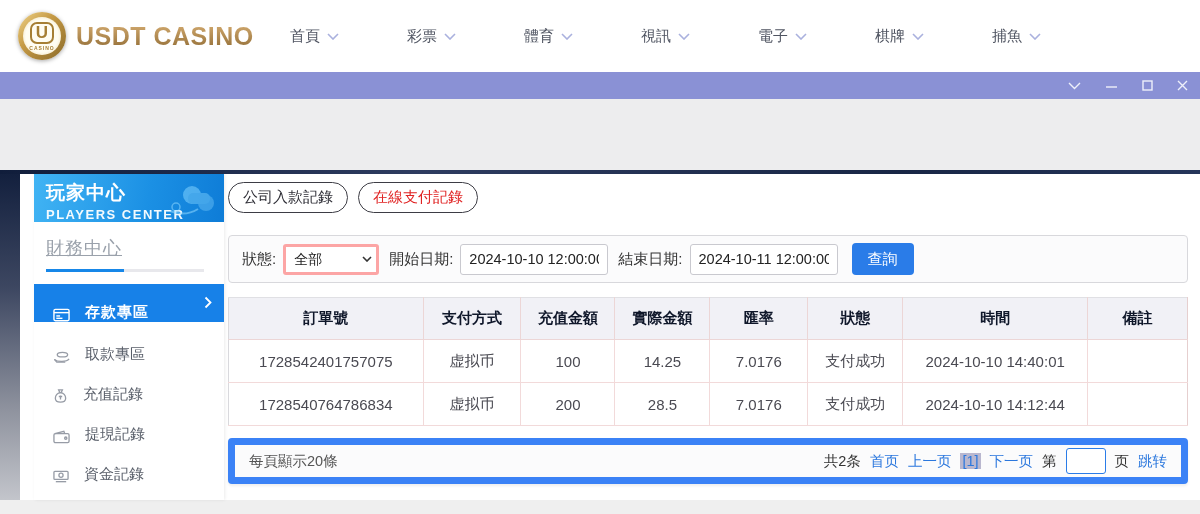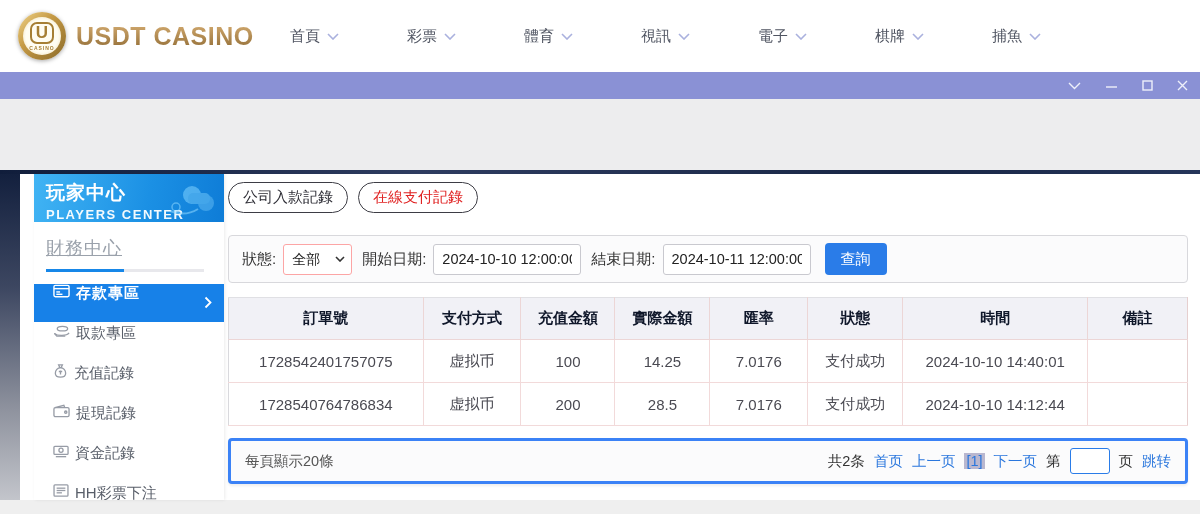--- a/index.html
+++ b/index.html
@@ -44,57 +44,57 @@
   .sb-header { height:48px; background:linear-gradient(100deg,#41b4f4 0%,#1b90e4 60%,#0e7cd7 100%);
     color:#fff; padding:6px 0 0 12px; position:relative; overflow:hidden; }
   .sb-title { font-size:19px; font-weight:bold; letter-spacing:1px; }
   .sb-sub { font-size:13px; letter-spacing:1.5px; font-weight:bold; opacity:.95; margin-top:1px; }
   .sb-deco { position:absolute; right:6px; top:3px; opacity:.55; }
   .sb-section { padding:14px 0 0 12px; }
   .sb-section-label { font-size:18px; color:#9aa1ab; letter-spacing:1px;text-decoration:underline; }
   .sb-underline { margin-top:9px; width:158px; height:3px; background:#e8e8ec; position:relative; }
   .sb-underline::before { content:""; position:absolute; left:0; top:0; width:78px; height:3px; background:#1787e8; }
   .side-items { margin-top:12px; }
-  .side-item { height:40px; display:flex; align-items:flex-start; gap:6px; padding-left:19px; cursor:pointer; position:relative; }
+  .side-item { height:40px; display:flex; align-items:flex-end; gap:15px; padding-left:19px; cursor:pointer; position:relative; }
   .side-icon { color:#979ca6; display:flex; align-items:center; }
   .side-label { font-size:15px; color:#585e69; }
   .side-item.active { background:var(--sidebar-blue,#1781e8); height:38px; margin-bottom:2px; }
   .side-item.active .side-icon { color:#fff; }
   .side-item.active .side-label { color:#fff; font-weight:bold; letter-spacing:1px; }
   .side-chevron { position:absolute; right:12px; top:12px; }
 
   
   .content { position:absolute; left:228px; top:12px; width:960px; }
   .tabs { display:flex; gap:10px; }
   .tab { border:1px solid #3d3d45; border-radius:16px; background:#fff; padding:5px 14px; font-size:15px;
     color:#2e2e36; cursor:pointer; }
   .tab.active { color:var(--red,#e02222); }
 
   .filterbox { margin-top:22px; height:48px; border:1px solid #d8d8dc; background:#fbfbfc; border-radius:4px;
     display:flex; align-items:center; padding:0 13px; font-size:15px; color:#333; }
   .f-label { margin-right:7px; white-space:nowrap; }
   .select-wrap { position:relative; margin-right:10px; }
-  .status-select { appearance:none; -webkit-appearance:none; width:69px; height:31px; border:1px solid #fca5a5;
+  .status-select { appearance:none; -webkit-appearance:none; width:96px; height:31px; border:3px solid #fca5a5;
     border-radius:3px; background:#fff; font-size:14px; color:#222; padding:0 22px 0 8px;
     font-family:"Liberation Sans", sans-serif; }
   .select-chev { position:absolute; right:7px; top:12px; pointer-events:none; }
   .date-input { width:148px; height:31px; border:1px solid #c9c9cf; border-radius:3px; font-size:14.5px; color:#222;
     padding:0 8px; margin-right:10px; font-family:"Liberation Sans", sans-serif; }
   .search-btn { margin-left:4px; height:32px; padding:0 16px; background:var(--accent-blue,#2a7ce8); color:#fff;
     border:none; border-radius:4px; font-size:15px; cursor:pointer; font-family:"Liberation Sans", sans-serif; }
 
   table.grid { margin-top:14px; width:100%; border-collapse:collapse; table-layout:fixed; }
   .grid th { background:#f1f1f6; color:#0f172a; font-size:15px; font-weight:bold; height:42px;
     border:1px solid #ecd6d6; border-top-color:#e0e0e4; }
   .grid td { background:#fff; color:#4a4a52; font-size:15px; height:43px; text-align:center;
     border:1px solid #f2dada; }
   .grid th:first-child, .grid td:first-child { border-left-color:#d9d9dd; }
   .grid th:last-child, .grid td:last-child { border-right-color:#e6cfcf; }
 
-  .pagebar { margin-top:12px; height:46px; border:3px solid #3b82f6; background:#fbfbfc; border-radius:4px;
+  .pagebar { margin-top:12px; height:46px; border:7px solid #3b82f6; background:#fbfbfc; border-radius:4px;
     display:flex; align-items:center; justify-content:space-between; padding:0 14px; font-size:14.5px; color:#555;
     box-shadow:0 2px 3px rgba(0,0,0,.07); }
   .pg-right { display:flex; align-items:center; gap:9px; color:#333; }
   .pg-link { color:var(--link-blue,#2b77dd); cursor:pointer; text-decoration:none; }
   .pg-current { color:var(--link-blue,#2b77dd); background:#b9b7cf; padding:0 2px; cursor:default; }
   .pg-input { width:40px; height:26px; border:1px solid var(--accent-blue,#2a7ce8); border-radius:3px;
     font-size:14px; text-align:center; }
 
   .bottom-strip { height:14px; background:#efefef; }
 </style>

